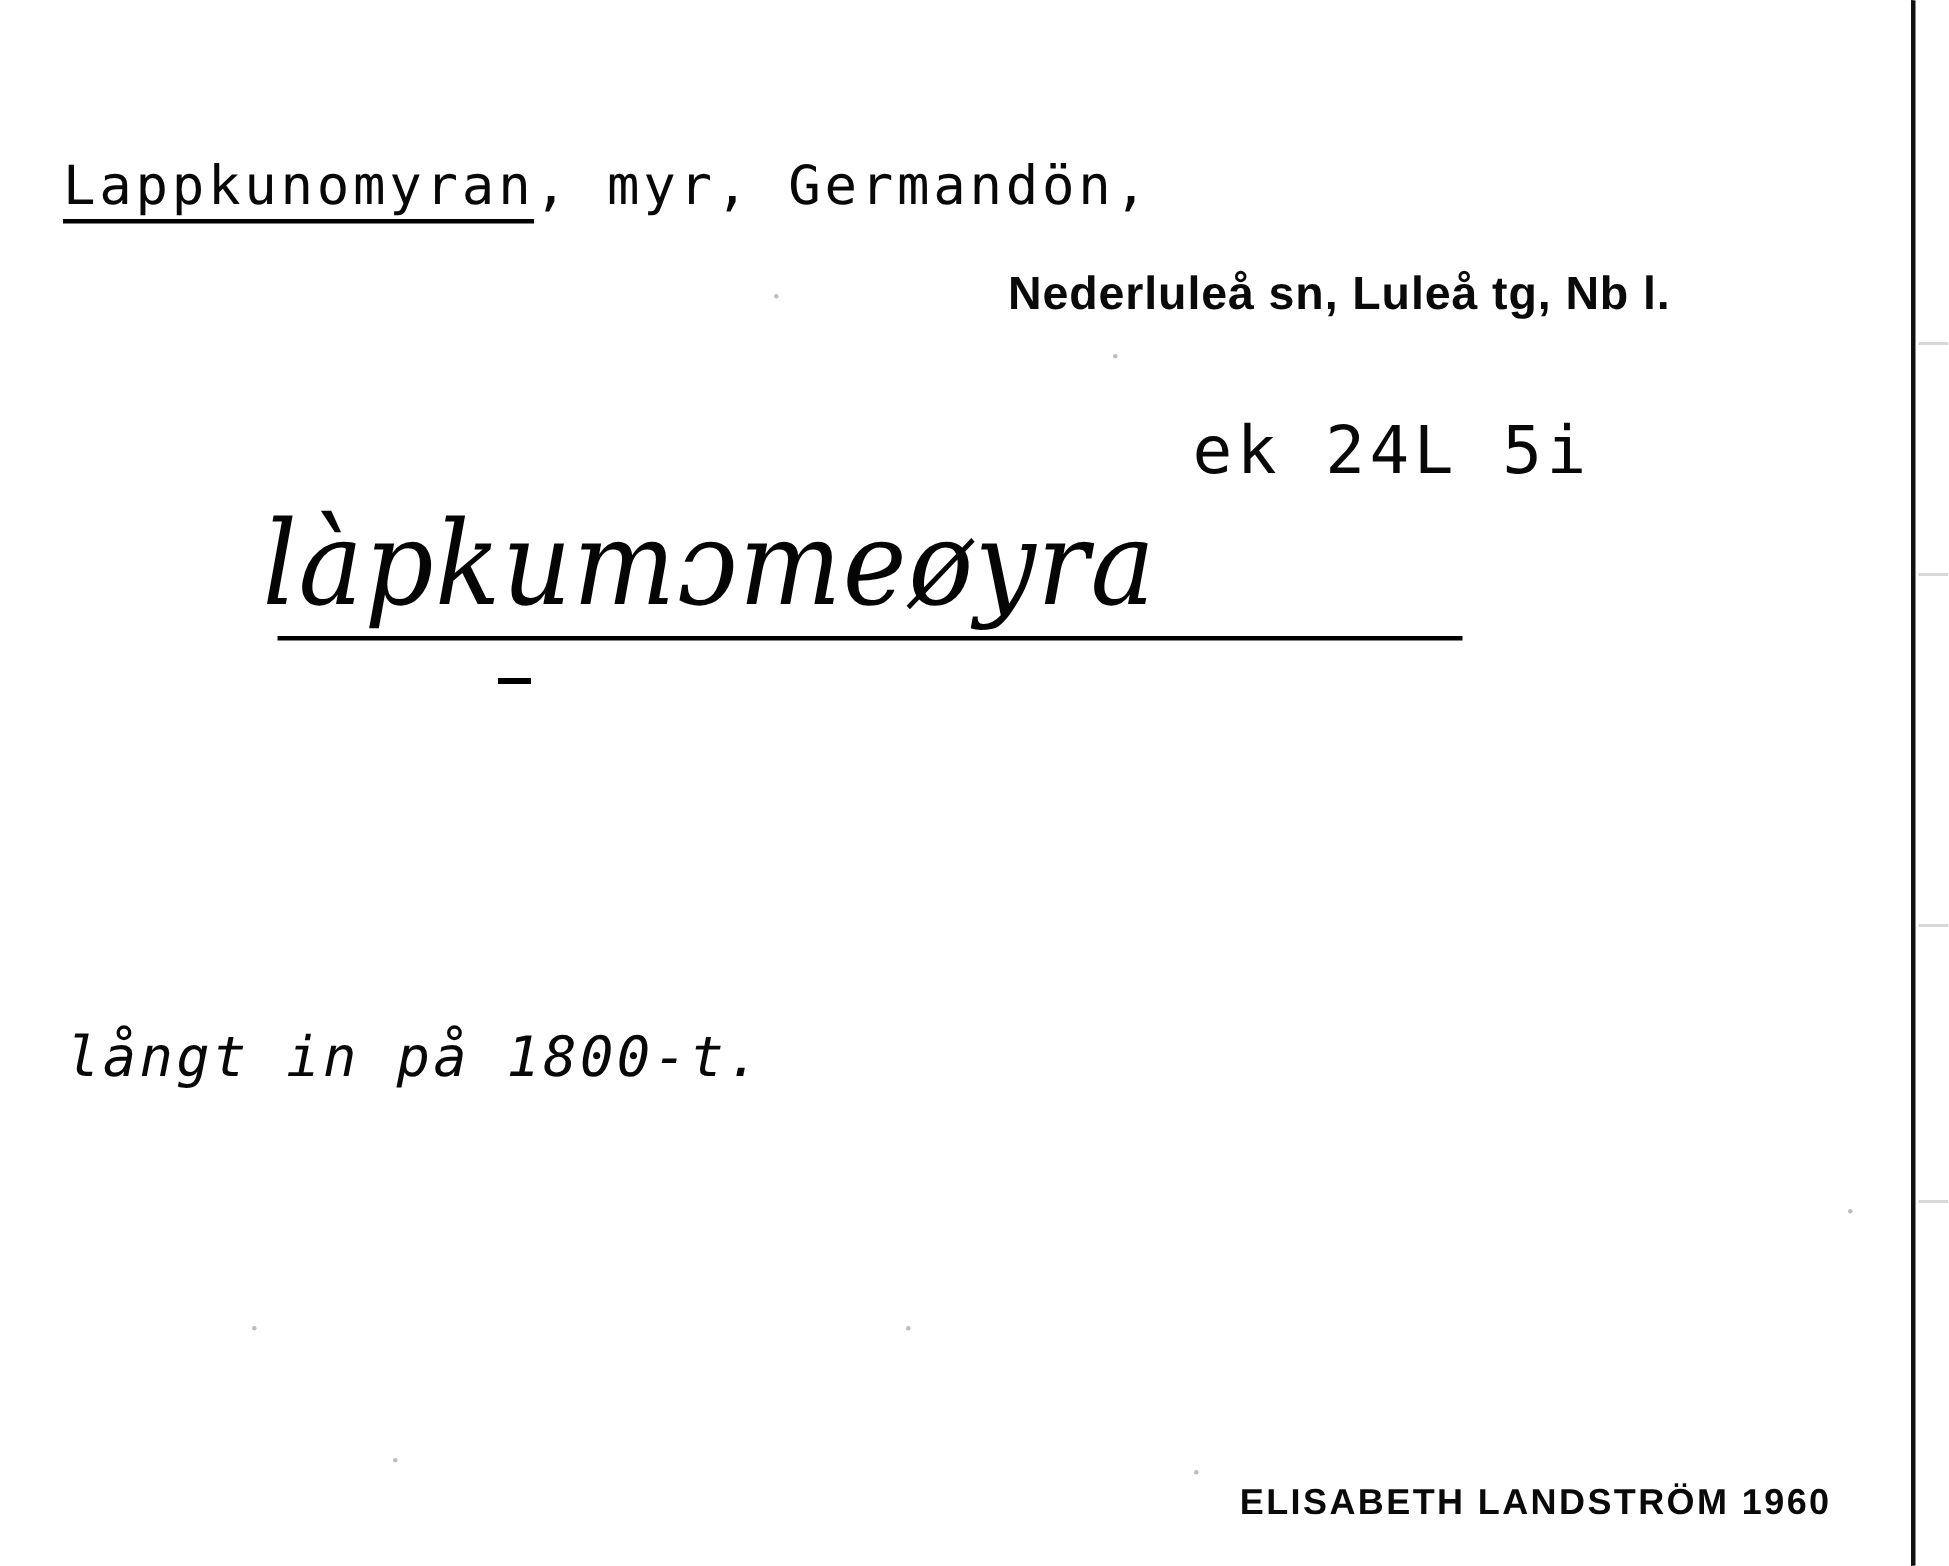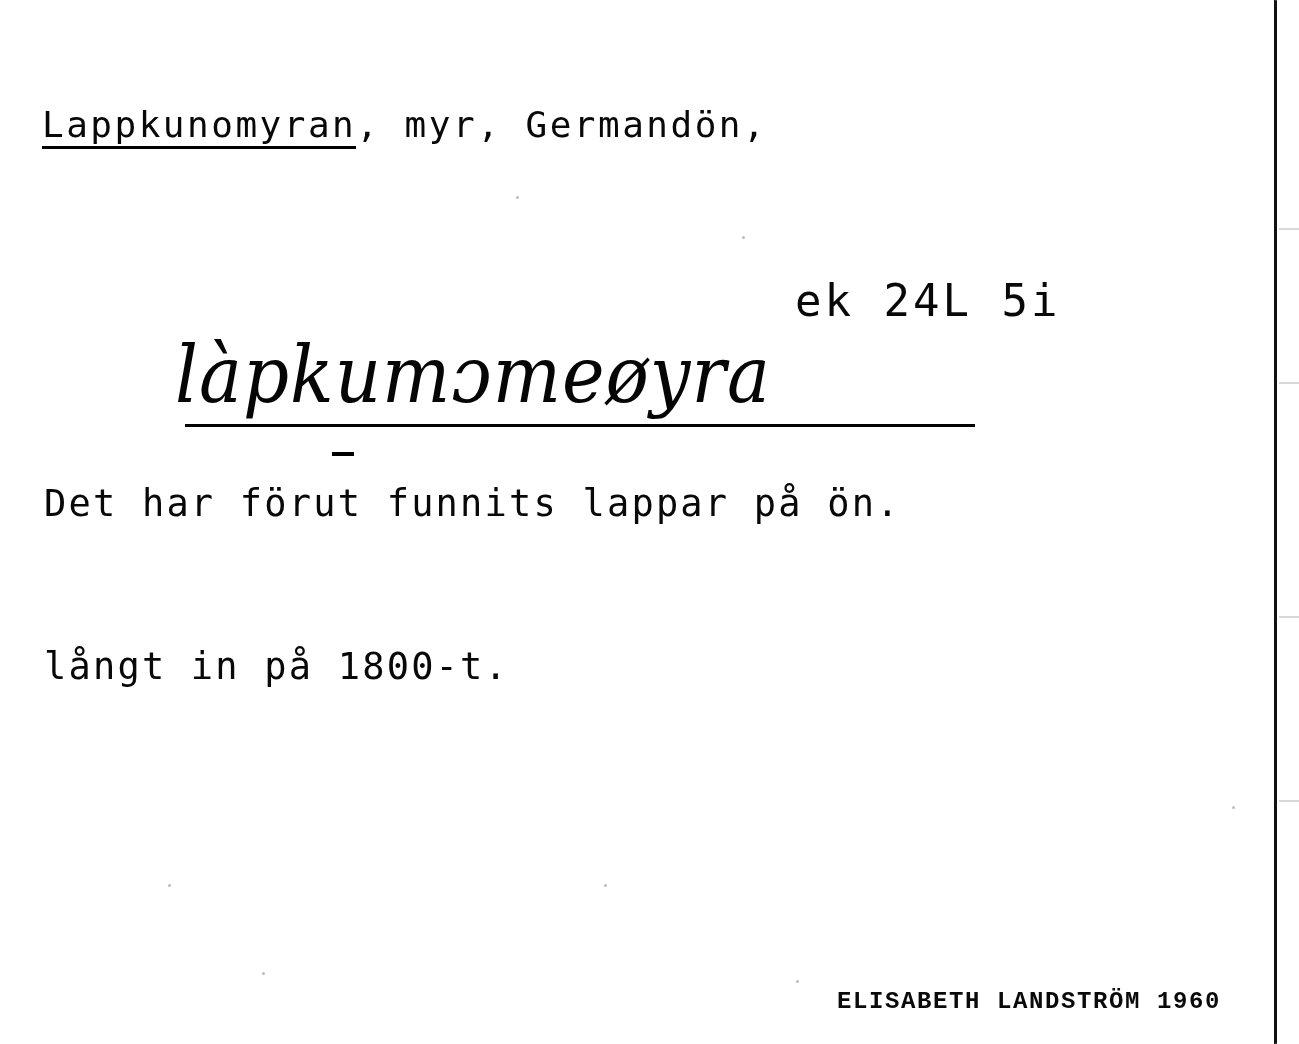--- a/index.html
+++ b/index.html
@@ -95,26 +95,26 @@
     height: 4px;
     background: #000;
   }
   .body-line {
     left: 44px;
     font-size: 37px;
     letter-spacing: 2.2px;
   }
   #body-line-1 { top: 482px; }
   #body-line-2 { top: 583px; }
-  #body-line-3 { top: 645px; }
+  #body-line-3 { top: 683px; font-style: italic; }
   #signature {
     position: absolute;
     right: 78px;
     top: 988px;
-    font-family: Liberation Mono, monospace;
+    font-family: Liberation Sans, sans-serif;
     font-weight: bold;
     font-size: 24px;
     letter-spacing: 1.6px;
     white-space: nowrap;
     color: #0a0a0a;
   }
   .speck {
     position: absolute;
     background: #bdbdbd;
     width: 3px;
@@ -138,25 +138,25 @@
   <div class="speck" style="left:1232px; top:806px;"></div>
   <div class="speck" style="left:262px; top:972px;"></div>
   <div class="speck" style="left:796px; top:980px;"></div>
   <div class="speck" style="left:168px; top:884px;"></div>
   <div class="speck" style="left:604px; top:884px;"></div>
 
   <div class="typed" id="headword-line">
     <span id="headword">Lappkunomyran</span><span>, myr, Germandön,</span>
   </div>
 
+  <div id="parish-line">Nederluleå sn, Luleå tg, Nb l.</div>
 
   <div class="typed" id="map-ref">ek 24L 5i</div>
 
   <div id="pronunciation">làpkumɔmeøyra</div>
   <div id="pron-underline"></div>
   <div id="pron-mark"></div>
 
-  <div class="typed body-line" id="body-line-1">Det har förut funnits lappar på ön.</div>
   <div class="typed body-line" id="body-line-3">långt in på 1800-t.</div>
 
   <div id="signature">ELISABETH LANDSTRÖM 1960</div>
 
 </div>
 
 </body></html>

